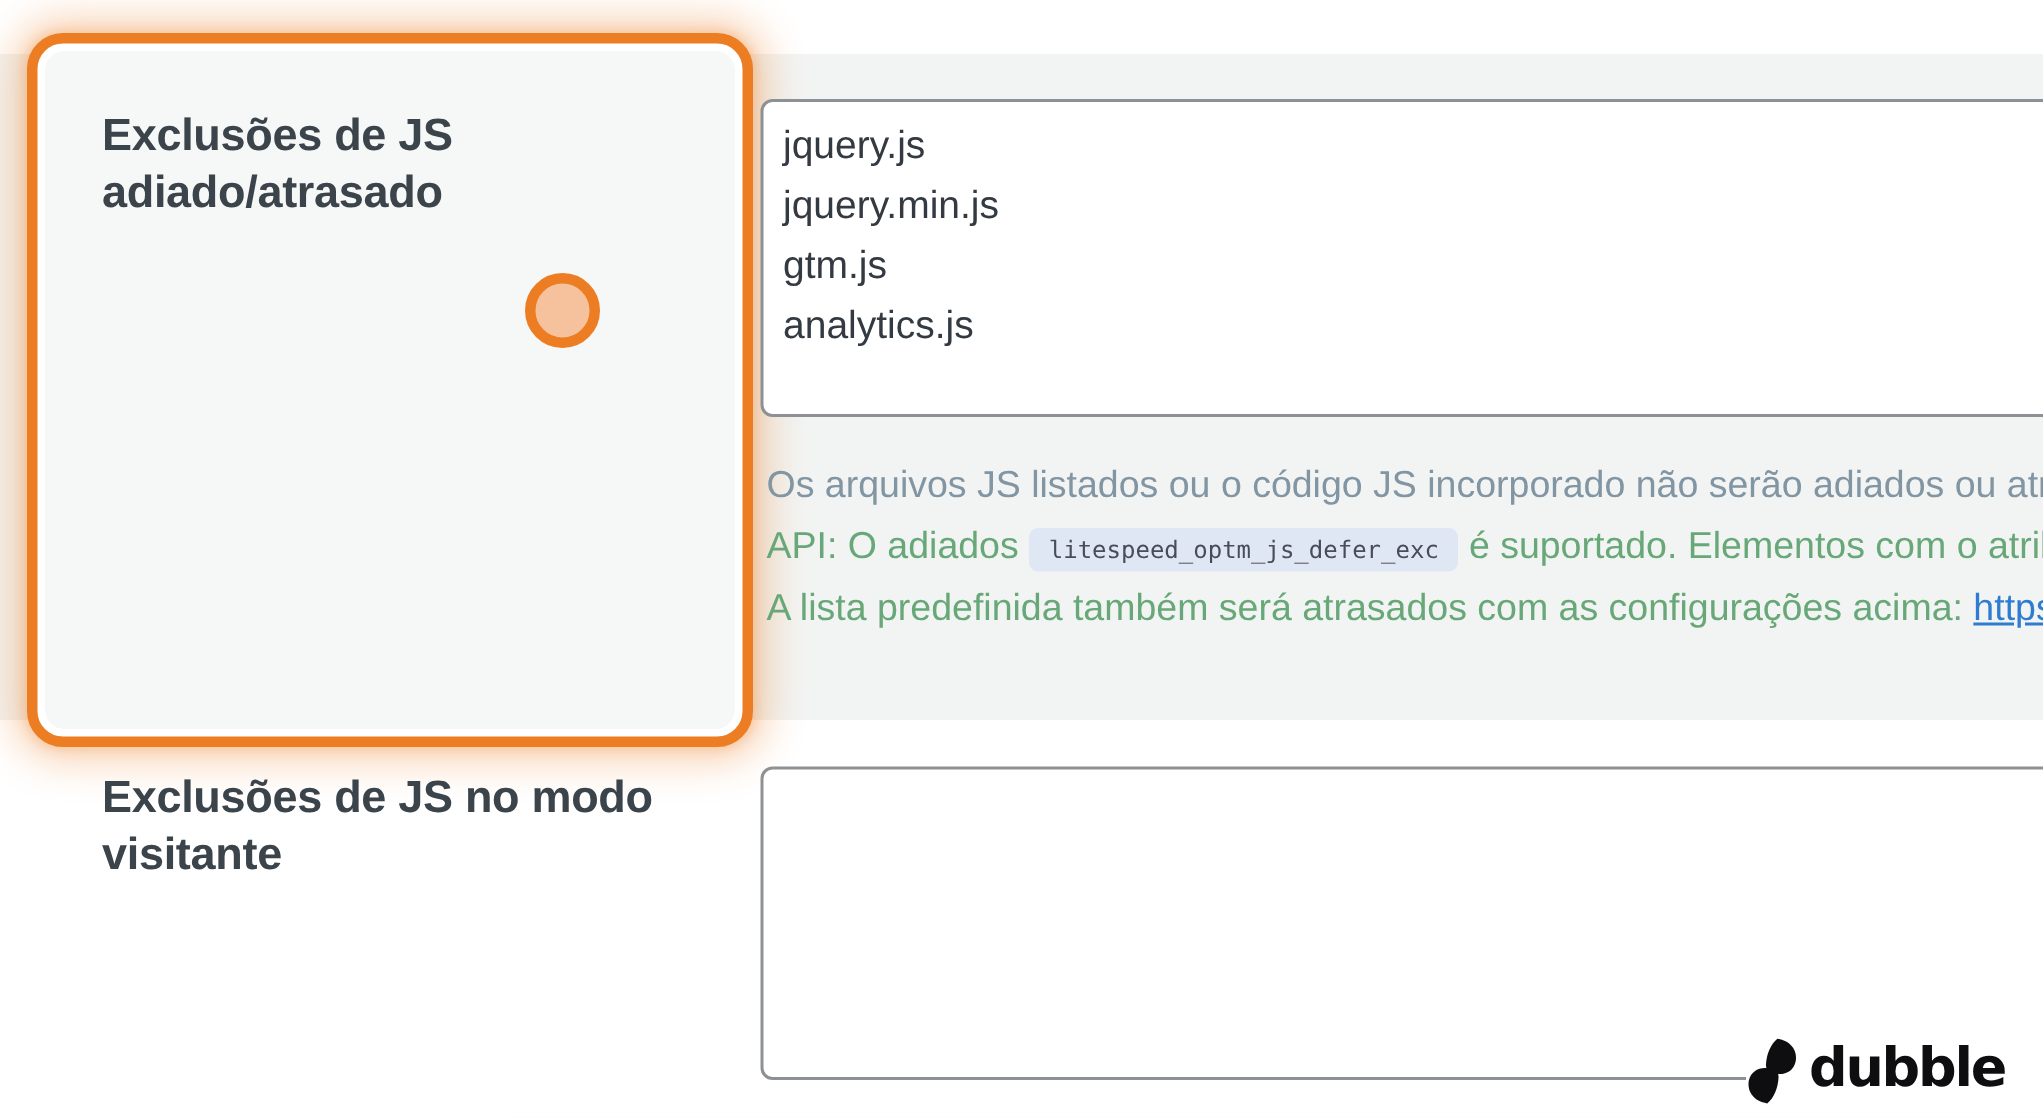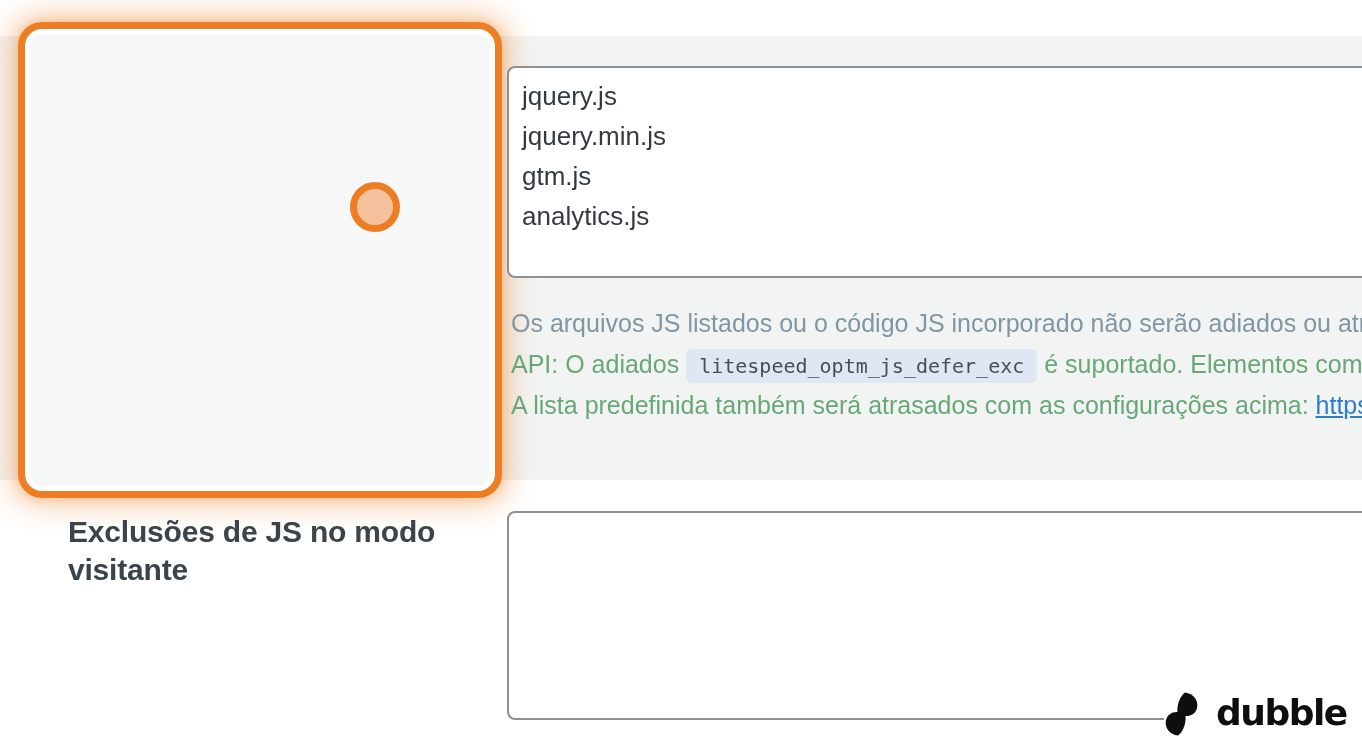--- a/index.html
+++ b/index.html
@@ -58,54 +58,56 @@
   #textarea-defer-exc { top: 66px; height: 212px; }
   #textarea-guest-exc { top: 511px; height: 209px; }
 
   
   .descs { position: absolute; left: 511px; top: 303px; width: 860px; }
   .desc { white-space: nowrap; font-size: 25px; line-height: 41px; height: 41px; }
   .desc-note { color: #8295a3; }
   .desc-api, .desc-list { color: #68a878; }
   code.snippet {
     font-family: "DejaVu Sans Mono", monospace;
-    font-size: 20px;
+    font-size: 16px;
     background: #e0e7f4;
     color: #474e57;
     padding: 5px 13px;
     border-radius: 6px;
     margin: 0 7px;
   }
   .desc a { color: #2e7cd0; text-decoration: underline; }
 
   
   .watermark {
     position: absolute; left: 1164px; top: 680px; width: 198px; height: 65px;
     background: #ffffff;
-    display: flex; align-items: center; gap: 17px;
+    display: flex; align-items: center; gap: 7px;
   }
   .logo-icon { flex: 0 0 auto; margin-top: 2px; }
   .logo-text {
     font-family: "DejaVu Sans", sans-serif;
     font-size: 36px; font-weight: 700; color: #0e0e10;
     letter-spacing: -1.5px;
   }
 </style>
 </head>
 <body>
 
 <div class="stage">
 
   <div class="row1-bg"></div>
   <div class="row2-bg"></div>
 
   <div class="highlight">
     <div class="highlight-inner"></div>
   </div>
 
+  <div class="field-label" id="label1">Exclusões de JS
+adiado/atrasado</div>
 
   <div class="click-circle"></div>
 
   <textarea class="ls-textarea" id="textarea-defer-exc" spellcheck="false" style="">jquery.js
 jquery.min.js
 gtm.js
 analytics.js</textarea>
 
   <div class="descs">
     <div class="desc desc-note">Os arquivos JS listados ou o código JS incorporado não serão adiados ou atrasados.</div>

